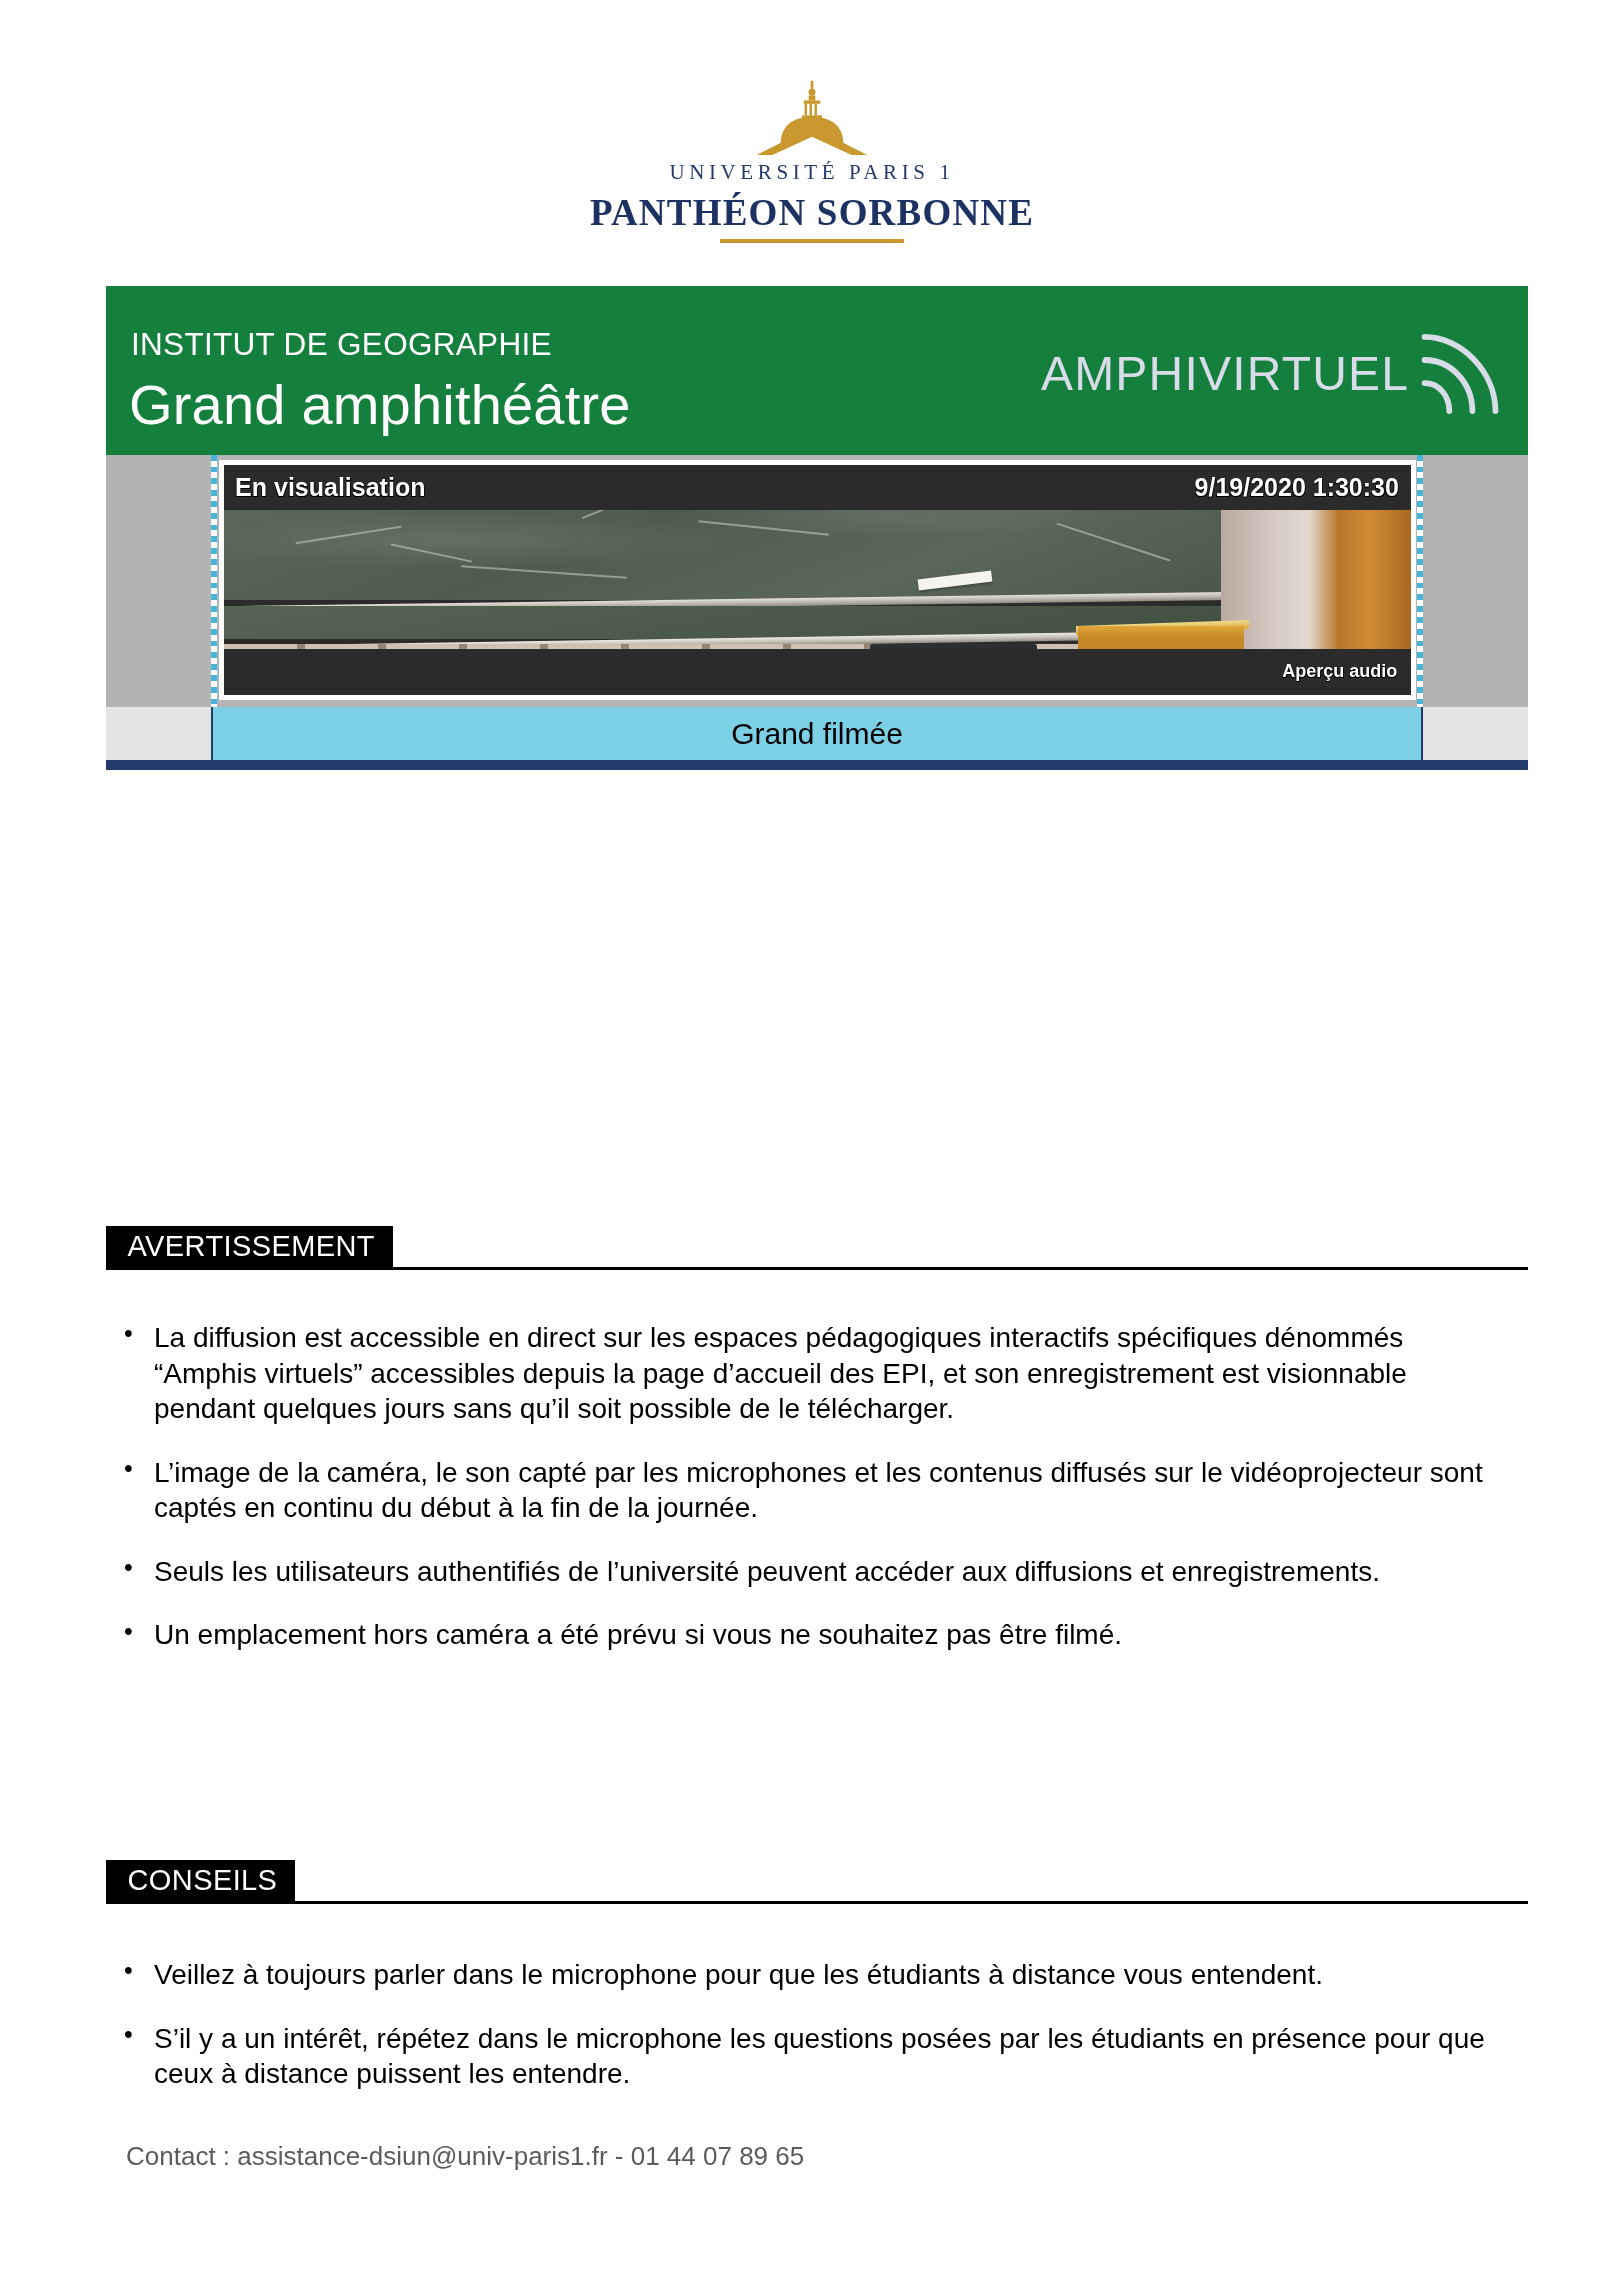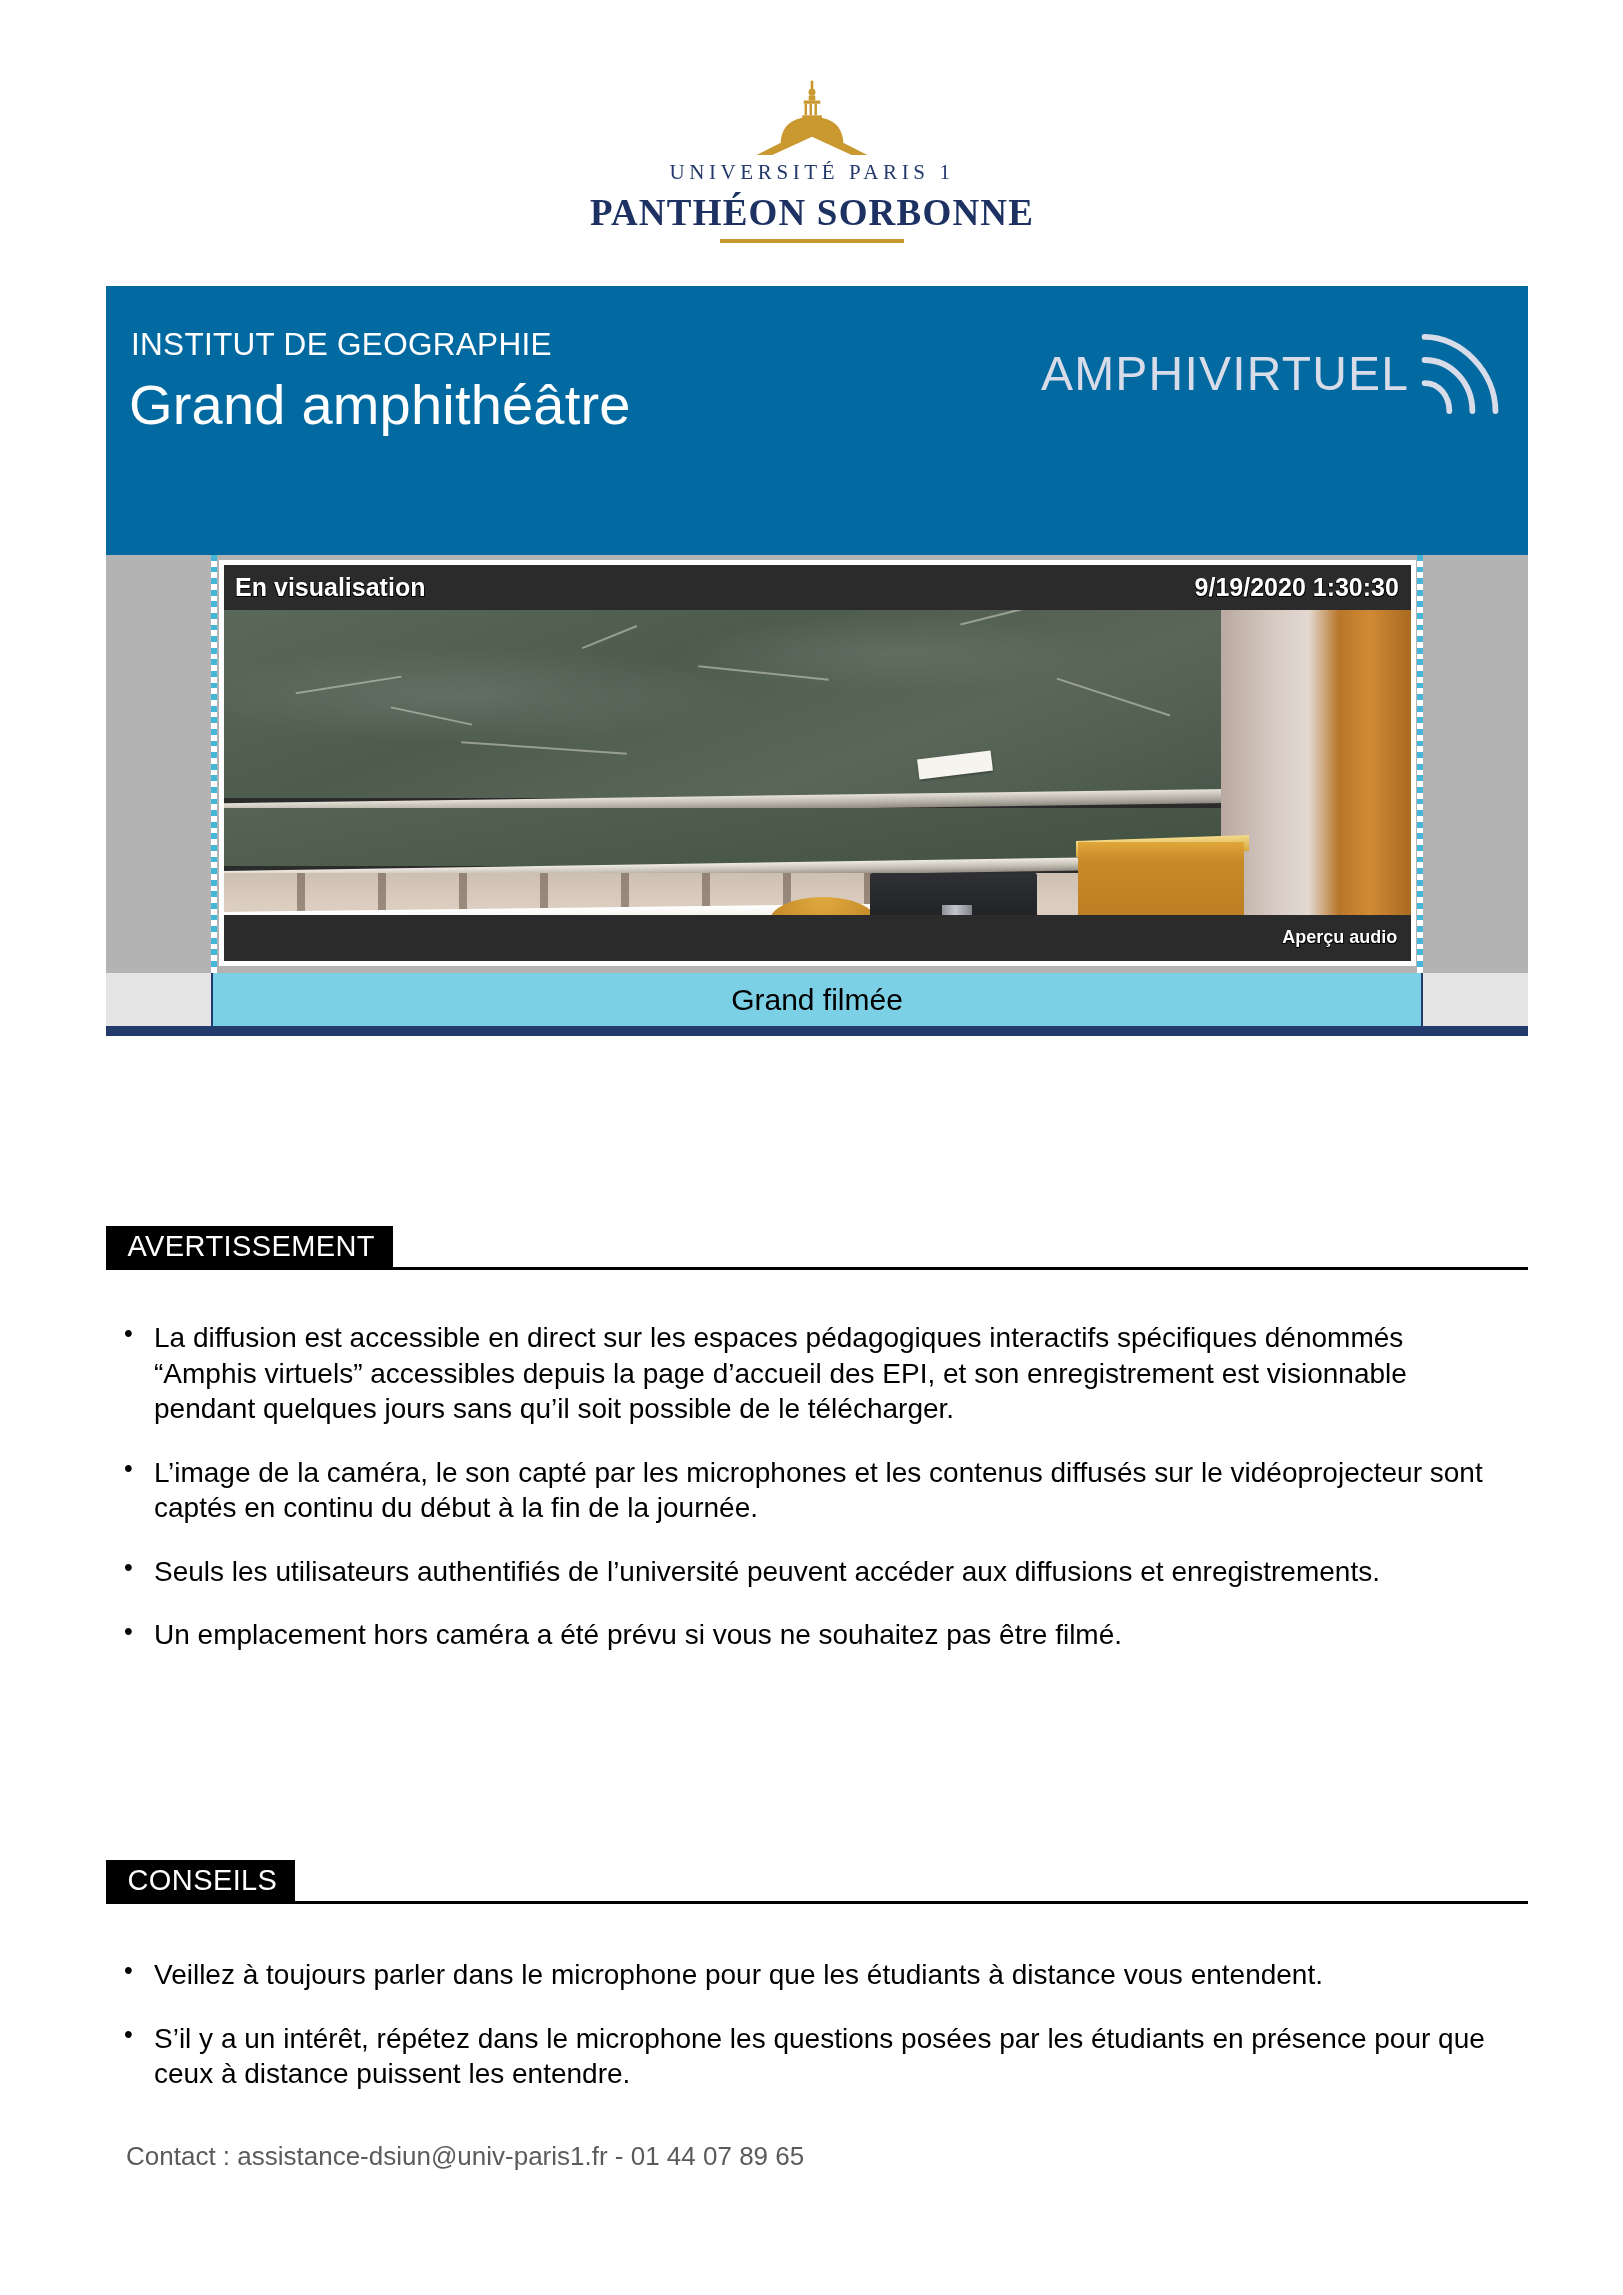--- a/index.html
+++ b/index.html
@@ -60,22 +60,22 @@
   .card {
     position: absolute;
     left: 106px;
     top: 286px;
     width: 1422px;
   }
 
   
   .banner {
     position: relative;
-    height: 269px;
-    background: #0369a1;
+    height: 169px;
+    background: #15803d;
     overflow: hidden;
   }
   .banner-institute {
     position: absolute;
     left: 25px;
     top: 40px;
     color: #ffffff;
     font-size: 31.5px;
     font-weight: 400;
     letter-spacing: 0.3px;
@@ -110,21 +110,21 @@
     font-size: 48px;
     font-weight: 400;
     letter-spacing: 1.2px;
     font-family: "Liberation Sans", sans-serif;
   }
   .amphi-arcs { width: 89px; height: 98px; }
 
   
   .stage {
     position: relative;
-    height: 418px;
+    height: 252px;
     background: #b3b3b3;
     display: flex;
   }
   .stage-pad { flex: 0 0 105px; background: #b3b3b3; }
   .stage-center {
     flex: 1 1 auto;
     background: #b3b3b3;
     position: relative;
     padding: 5px 7.5px 7.5px 7.5px;
     box-sizing: border-box;

